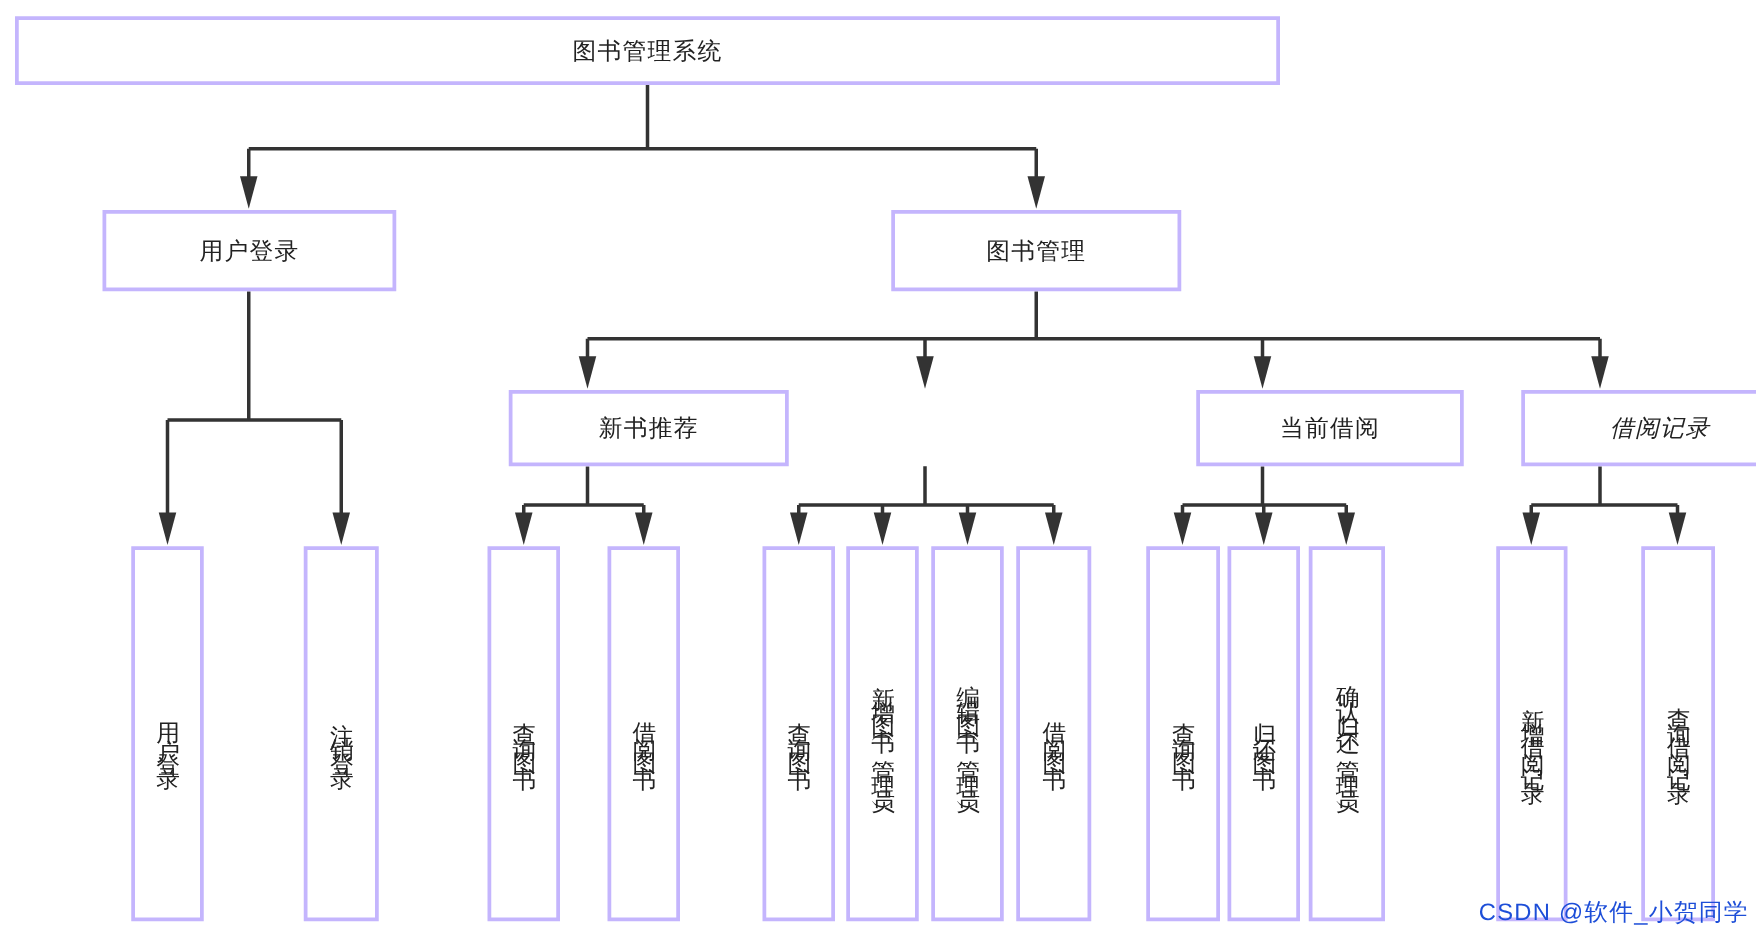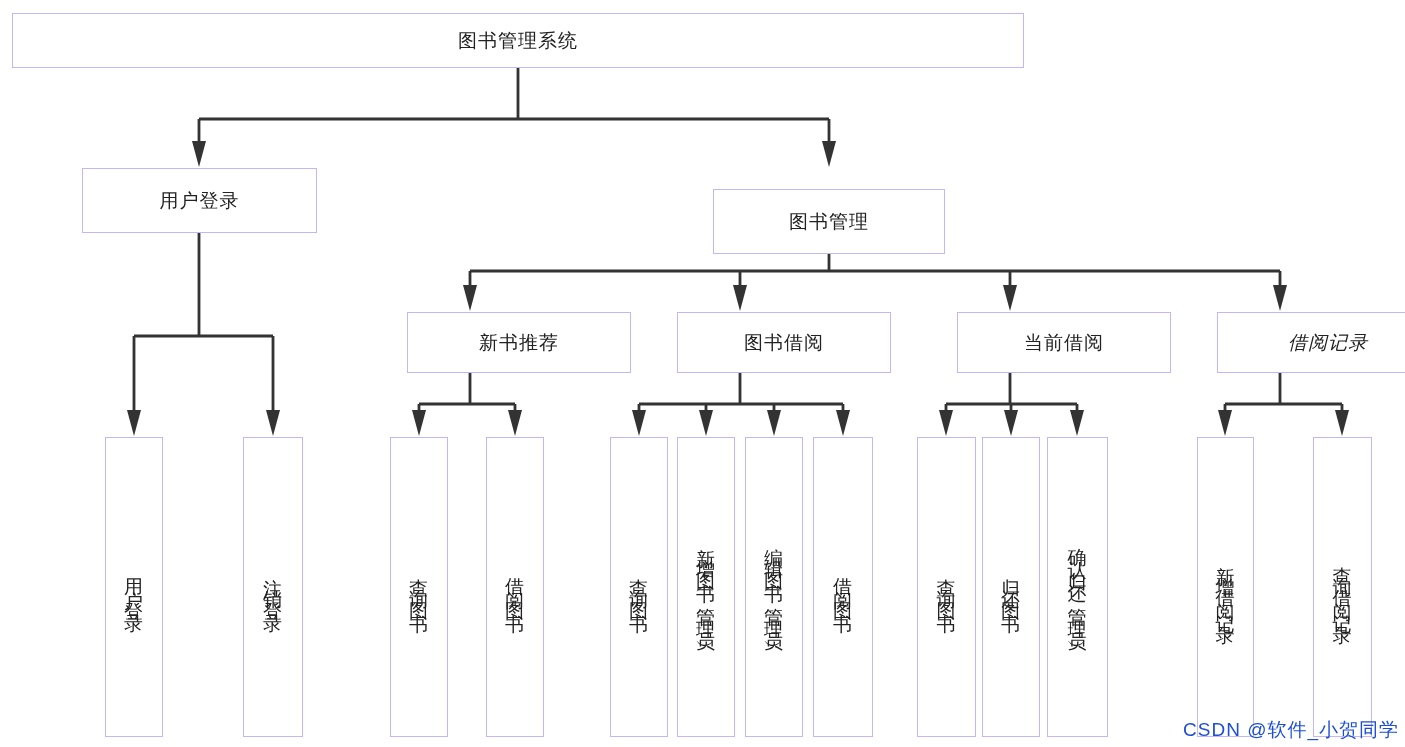--- a/index.html
+++ b/index.html
@@ -7,21 +7,21 @@
     position:relative;
     width:1405px;height:747px;
     background:#ffffff;
     font-family:"Liberation Sans",sans-serif;
     overflow:hidden;
   }
   #wires{position:absolute;left:0;top:0;width:1405px;height:747px;}
   .node{
     position:absolute;
     box-sizing:border-box;
-    border:1px solid #c4b5fd;
+    border:3px solid #c4b5fd;
     background:#ffffff;
     display:flex;align-items:center;justify-content:center;
     color:#222222;
     font-size:19px;
     letter-spacing:1px;
     z-index:2;
   }
   .hnode{height:65px;top:168px;}
   .gnode{height:61px;top:312px;margin-left:44px;}
   .leaf{
@@ -96,29 +96,26 @@
     </g>
   </svg>
 
   <div class="node" id="root-node">
     <span>图书管理系统</span>
   </div>
 
   <div class="node hnode" style="left:82px;width:235px;">
     <span>用户登录</span>
   </div>
-  <div class="node hnode" style="left:713px;width:232px;margin-top:21px;">
+  <div class="node hnode" style="left:713px;width:232px;">
     <span>图书管理</span>
   </div>
 
   <div class="node gnode" style="left:363px;width:224px;">
     <span>新书推荐</span>
-  </div>
-  <div class="node gnode" style="left:633px;width:214px;">
-    <span>图书借阅</span>
   </div>
   <div class="node gnode" style="left:913px;width:214px;">
     <span>当前借阅</span>
   </div>
   <div class="node gnode" style="left:1173px;width:222px;font-style:italic;">
     <span>借阅记录</span>
   </div>
 
   <div class="node leaf" style="left:105px;width:58px;">
     <span class="vtext">用户登录</span>

